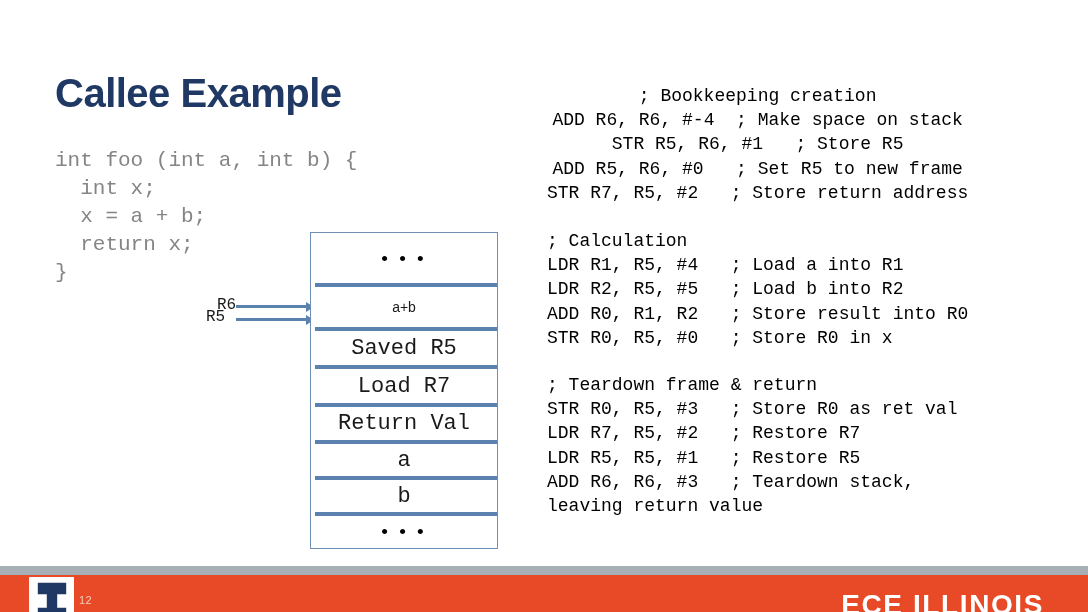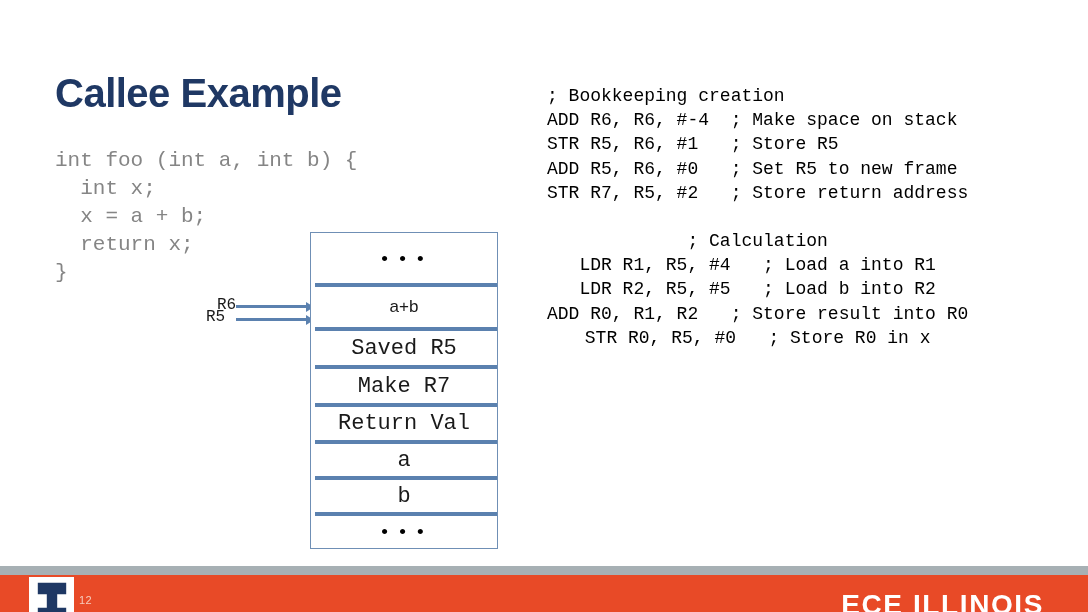--- a/index.html
+++ b/index.html
@@ -106,21 +106,21 @@
     display: flex;
     align-items: center;
     justify-content: center;
     font-family: "Liberation Mono", "DejaVu Sans Mono", monospace;
     font-size: 22px;
     color: #1a1a1a;
     white-space: pre;
   }
   .stack-row.sans {
     font-family: "Liberation Sans", sans-serif;
-    font-size: 17px;
+    font-size: 14px;
   }
   .stack-row.dots {
     font-family: "Liberation Sans", sans-serif;
     font-size: 19px;
     letter-spacing: 3px;
     color: #000000;
   }
   .stack-divider {
     position: absolute;
     left: 4px;
@@ -132,22 +132,22 @@
   
   .asm-block {
     position: absolute;
     left: 547px;
     font-family: "Liberation Mono", "DejaVu Sans Mono", monospace;
     font-size: 18px;
     line-height: 24.2px;
     color: #000000;
     white-space: pre;
   }
-  #asm-block-0 { top: 68px; }
-  #asm-block-1 { top: 213px; text-align: center; }
+  #asm-block-0 { top: 68px; text-align: center; }
+  #asm-block-1 { top: 213px; }
   #asm-block-2 { top: 357px; }
 
   
   #footer-gray {
     position: absolute;
     left: 0;
     top: 550px;
     width: 1088px;
     height: 9px;
     background: #A7B0B4;
@@ -218,41 +218,47 @@
     <div class="arrow-head"></div>
   </div>
 
   <div id="stack-diagram">
       <div class="stack-row dots" style="height: 52px;"><span>• • •</span></div>
       <div class="stack-divider" style="top: 50px;"></div>
       <div class="stack-row sans" style="height: 44px;"><span>a+b</span></div>
       <div class="stack-divider" style="top: 94px;"></div>
       <div class="stack-row" style="height: 38px;"><span>Saved R5</span></div>
       <div class="stack-divider" style="top: 132px;"></div>
-      <div class="stack-row" style="height: 38px;"><span>Make R7</span></div>
+      <div class="stack-row" style="height: 38px;"><span>Load R7</span></div>
       <div class="stack-divider" style="top: 170px;"></div>
       <div class="stack-row" style="height: 37px;"><span>Return Val</span></div>
       <div class="stack-divider" style="top: 207px;"></div>
       <div class="stack-row" style="height: 36px;"><span>a</span></div>
       <div class="stack-divider" style="top: 243px;"></div>
       <div class="stack-row" style="height: 36px;"><span>b</span></div>
       <div class="stack-divider" style="top: 279px;"></div>
       <div class="stack-row dots" style="height: 36px;"><span>• • •</span></div>
     </div>
 
   <div class="asm-block" id="asm-block-0">; Bookkeeping creation
 ADD R6, R6, #-4  ; Make space on stack
 STR R5, R6, #1   ; Store R5
 ADD R5, R6, #0   ; Set R5 to new frame
 STR R7, R5, #2   ; Store return address</div>
   <div class="asm-block" id="asm-block-1">; Calculation
 LDR R1, R5, #4   ; Load a into R1
 LDR R2, R5, #5   ; Load b into R2
 ADD R0, R1, R2   ; Store result into R0
 STR R0, R5, #0   ; Store R0 in x</div>
+  <div class="asm-block" id="asm-block-2">; Teardown frame &amp; return
+STR R0, R5, #3   ; Store R0 as ret val
+LDR R7, R5, #2   ; Restore R7
+LDR R5, R5, #1   ; Restore R5
+ADD R6, R6, #3   ; Teardown stack,
+leaving return value</div>
 
   <div id="footer-gray"></div>
   <div id="footer-orange">
   </div>
   <div id="logo-block-i">
     <svg width="30" height="38" viewBox="0 0 30 38" aria-hidden="true">
       <path d="M1.5 1.5 H28.5 V11.5 H19.5 V26.5 H28.5 V36.5 H1.5 V26.5 H10.5 V11.5 H1.5 Z" fill="#1F3864" stroke="#1F3864" stroke-width="1.4"></path>
     </svg>
   </div>
   <div id="page-number">12</div>

